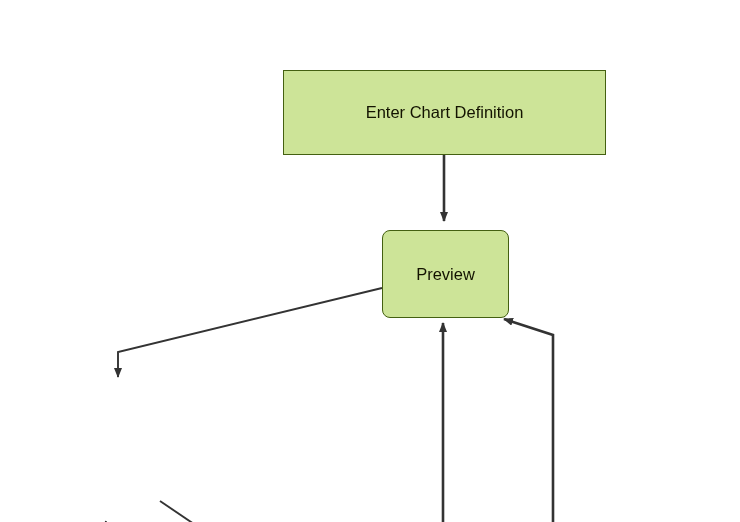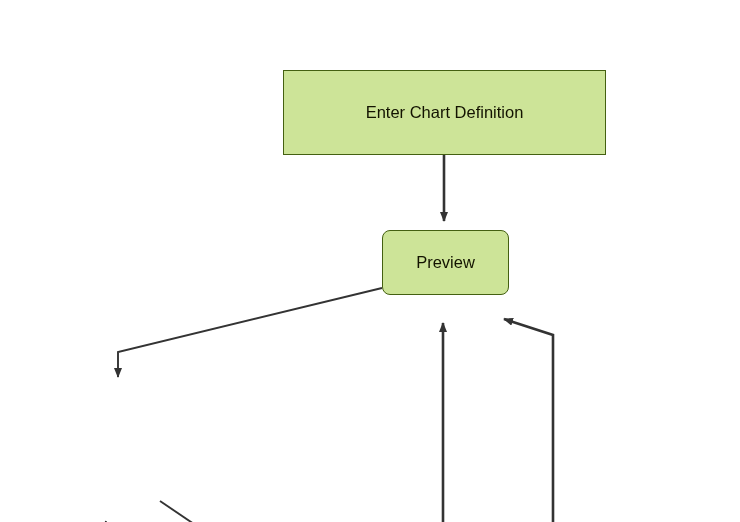--- a/index.html
+++ b/index.html
@@ -83,18 +83,18 @@
 
     <path d="M443,522 L443,283" fill="none" stroke="#333333" stroke-width="2.6" marker-end="url(#arrowhead)"></path>
 
     <path d="M553,522 L553,295 L504,279" fill="none" stroke="#333333" stroke-width="2.6" marker-end="url(#arrowhead)"></path>
   </svg>
 
   <div class="node node-rect" style="left:283px; top:30px; width:323px; height:85px;">
     <span>Enter Chart Definition</span>
   </div>
 
-  <div class="node node-round" style="left:382px; top:190px; width:127px; height:65px;">
+  <div class="node node-round" style="left:382px; top:190px; width:127px; height:88px;">
     <span>Preview</span>
   </div>
 
 
 </div>
 
 </body></html>

